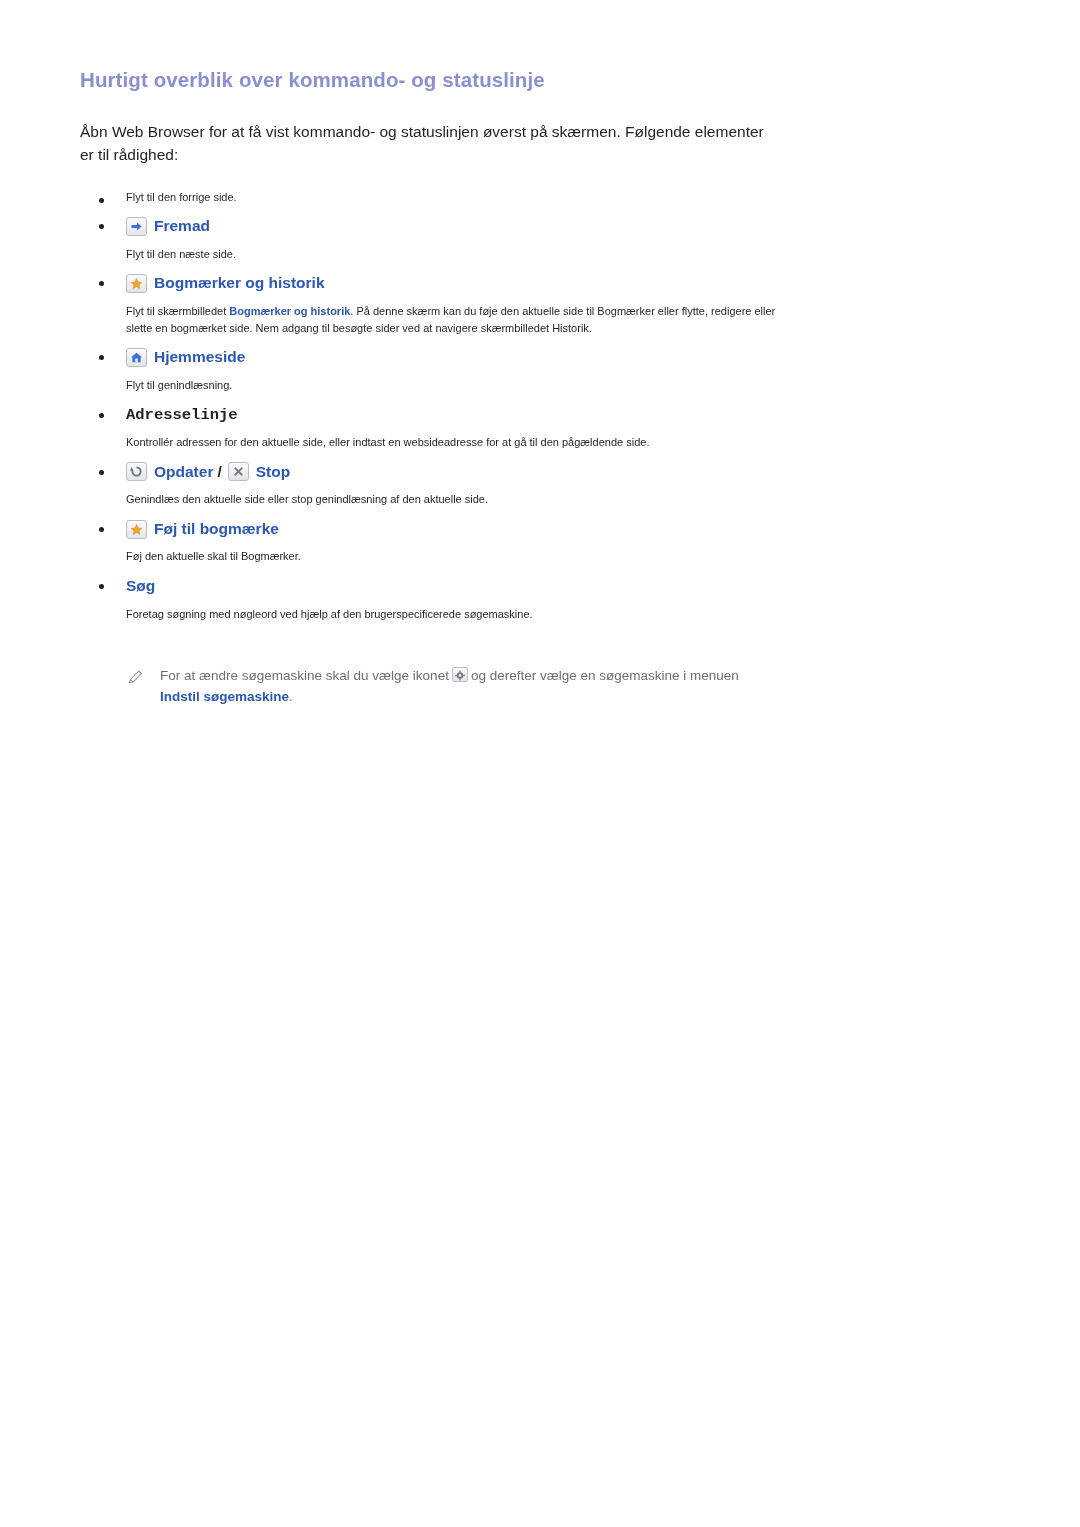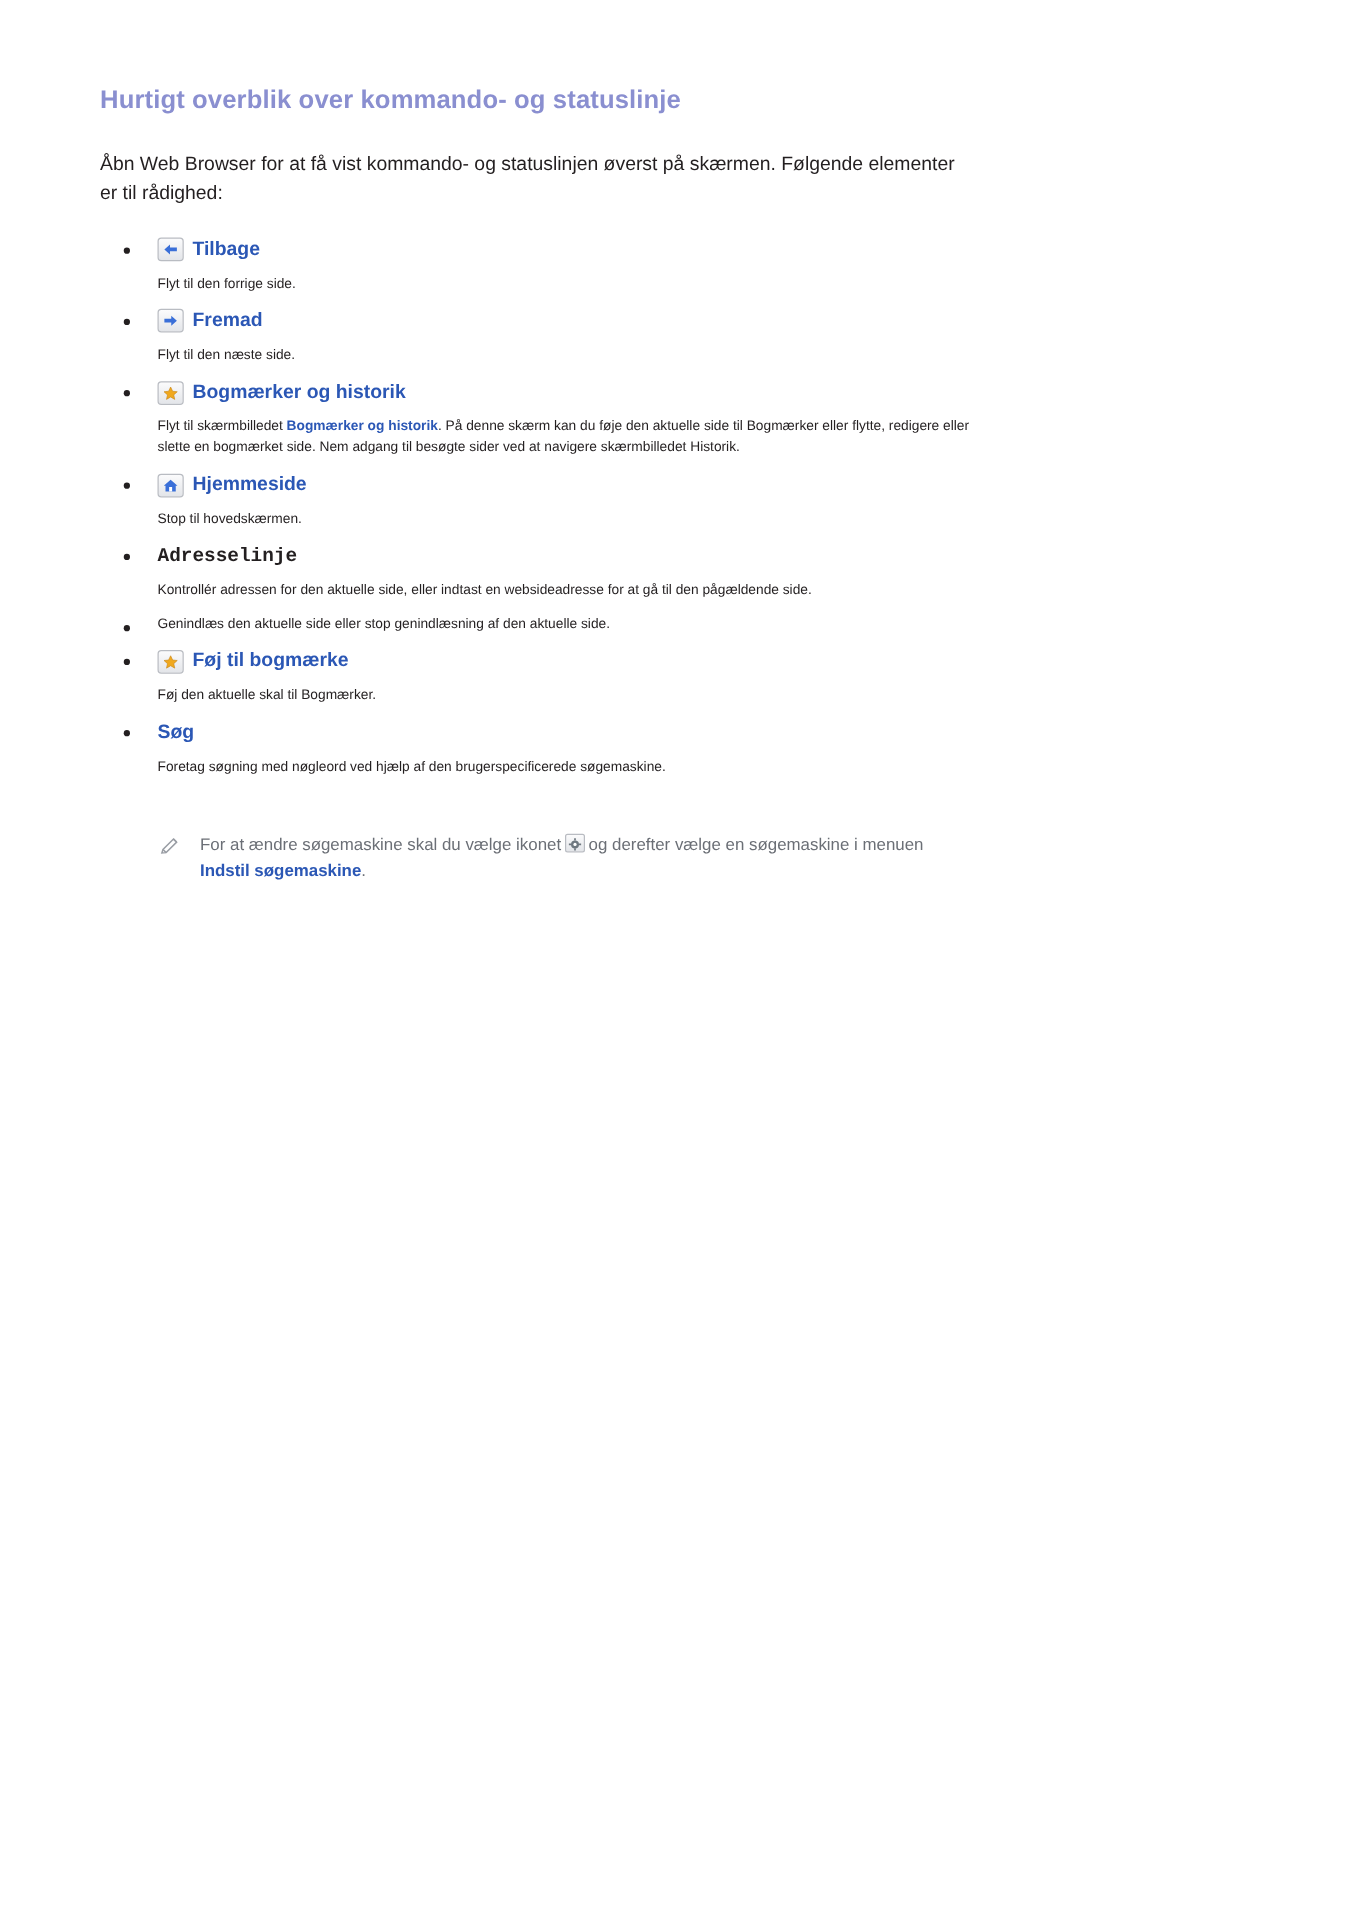--- a/index.html
+++ b/index.html
@@ -137,28 +137,20 @@
 
 <div class="page">
 
   <h1 class="title">Hurtigt overblik over kommando- og statuslinje</h1>
 
   <p class="intro">Åbn Web Browser for at få vist kommando- og statuslinjen øverst på skærmen. Følgende elementer er til rådighed:</p>
 
   <ul class="items">
 
     <li class="item">
-      <div class="term blue">
-        <span class="chip">
-          <svg width="19" height="17" viewBox="0 0 19 17">
-            <path d="M4.5 8.5 L9 4.5 L9 7 L14.5 7 L14.5 10 L9 10 L9 12.5 Z" fill="#3a6fd8"></path>
-          </svg>
-        </span>
-        <span class="label-txt">Tilbage</span>
-      </div>
       <p class="desc">Flyt til den forrige side.</p>
     </li>
 
     <li class="item">
       <div class="term blue">
         <span class="chip">
           <svg width="19" height="17" viewBox="0 0 19 17">
             <path d="M14.5 8.5 L10 4.5 L10 7 L4.5 7 L4.5 10 L10 10 L10 12.5 Z" fill="#3a6fd8"></path>
           </svg>
         </span>
@@ -182,31 +174,47 @@
     <li class="item">
       <div class="term blue">
         <span class="chip">
           <svg width="19" height="17" viewBox="0 0 19 17">
             <path d="M9.5 3.8 L15 8.6 L13.6 8.6 L13.6 13.2 L5.4 13.2 L5.4 8.6 L4 8.6 Z" fill="#3a6fd8"></path>
             <rect x="8.3" y="9.6" width="2.4" height="3.6" fill="#ffffff"></rect>
           </svg>
         </span>
         <span class="label-txt">Hjemmeside</span>
       </div>
-      <p class="desc">Stop til hovedskærmen.</p>
+      <p class="desc">Flyt til genindlæsning.</p>
     </li>
 
     <li class="item">
       <div class="term black">
         <span class="label-txt">Adresselinje</span>
       </div>
       <p class="desc">Kontrollér adressen for den aktuelle side, eller indtast en websideadresse for at gå til den pågældende side.</p>
     </li>
 
     <li class="item">
+      <div class="term blue">
+        <span class="chip">
+          <svg width="19" height="17" viewBox="0 0 19 17">
+            <path d="M9.5 4.3 A4.2 4.2 0 1 1 5.6 7.0" fill="none" stroke="#6f7880" stroke-width="1.8"></path>
+            <path d="M4.4 4.0 L6.6 7.6 L3.0 7.8 Z" fill="#6f7880"></path>
+          </svg>
+        </span>
+        <span class="label-txt">Opdater</span>
+        <span class="sep">/</span>
+        <span class="chip">
+          <svg width="19" height="17" viewBox="0 0 19 17">
+            <path d="M6.3 5.3 L12.7 11.7 M12.7 5.3 L6.3 11.7" stroke="#6f7880" stroke-width="1.9" stroke-linecap="round"></path>
+          </svg>
+        </span>
+        <span class="label-txt">Stop</span>
+      </div>
       <p class="desc">Genindlæs den aktuelle side eller stop genindlæsning af den aktuelle side.</p>
     </li>
 
     <li class="item">
       <div class="term blue">
         <span class="chip">
           <svg width="19" height="17" viewBox="0 0 19 17">
             <path d="M9.5 3.6 L11.1 7.0 L14.8 7.4 L12.0 9.9 L12.8 13.5 L9.5 11.6 L6.2 13.5 L7.0 9.9 L4.2 7.4 L7.9 7.0 Z" fill="#f0a81e" stroke="#c9861a" stroke-width="0.5"></path>
           </svg>
         </span>

